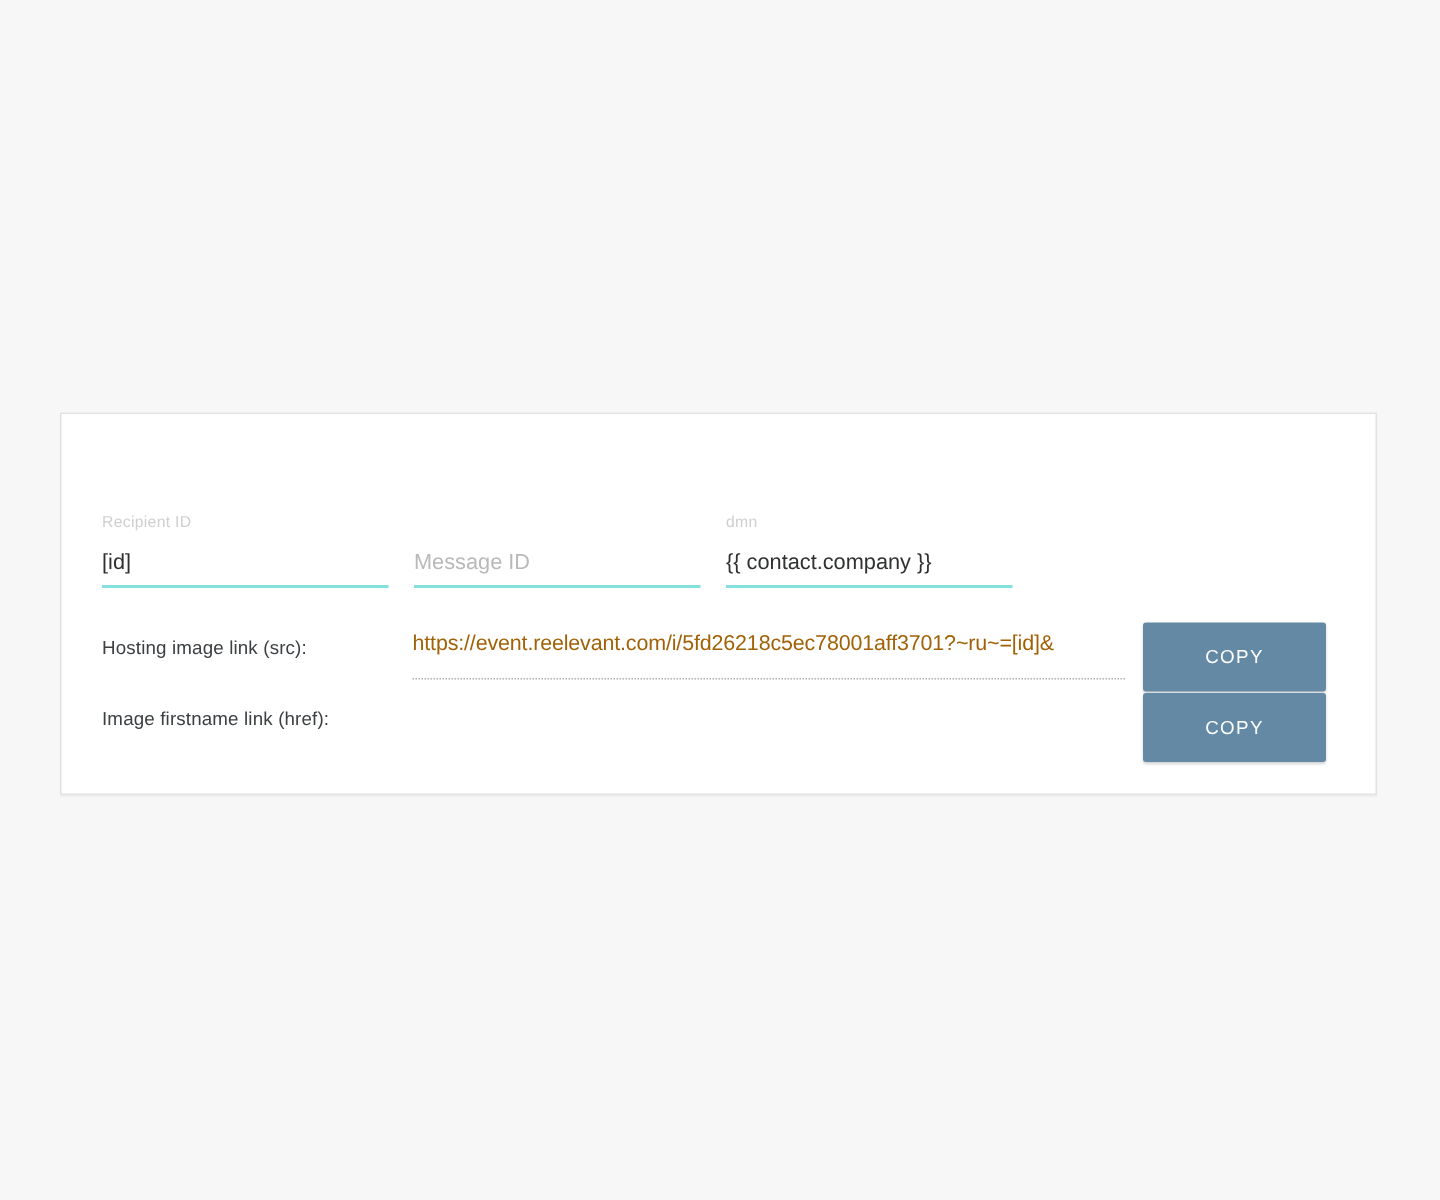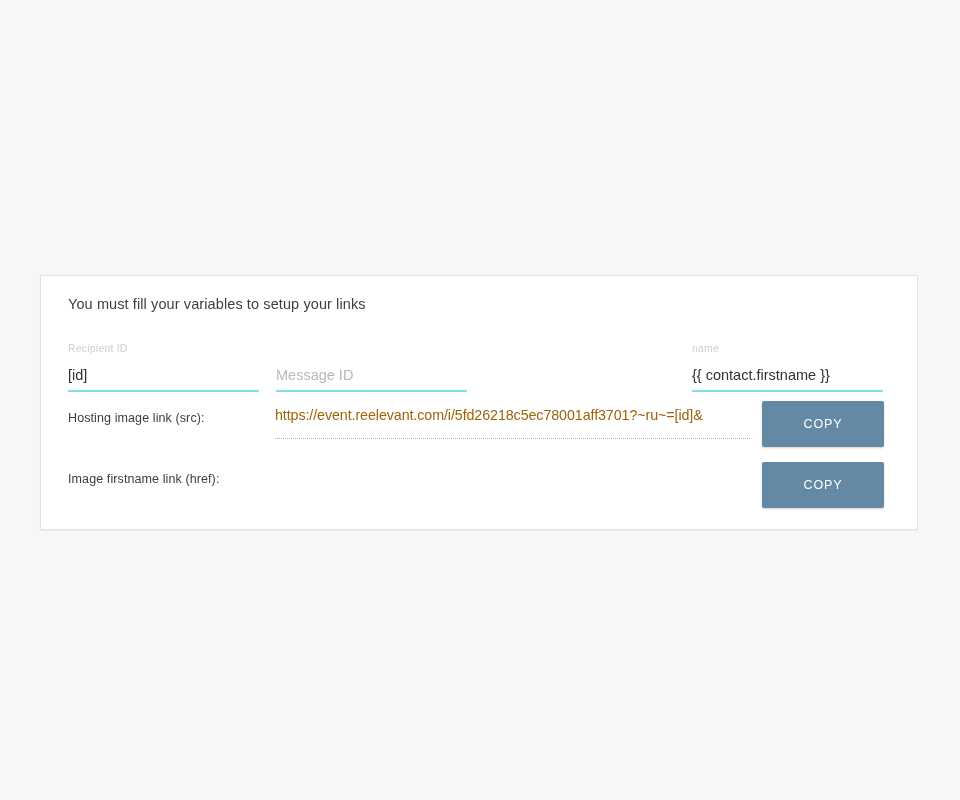--- a/index.html
+++ b/index.html
@@ -97,21 +97,21 @@
     opacity: 1;
   }
 
   
   .link-row {
     position: absolute;
     left: 27px;
     width: 824px;
     height: 34px;
   }
-  .link-row.r0 { top: 129px; text-decoration: underline; }
+  .link-row.r0 { top: 143px; text-decoration: underline; }
   .link-row.r1 { top: 190px; }
 
   .link-label {
     position: absolute;
     left: 0;
     top: 6px;
     font-size: 12.5px;
     color: #3c4043;
     white-space: nowrap;
     letter-spacing: 0.1px;
@@ -156,39 +156,38 @@
     box-shadow: 0 1px 2px rgba(0,0,0,0.18);
   }
 </style>
 </head>
 <body>
 
 <div class="page">
 
   <div class="card">
 
-    <div class="card-title">You must fill your variables to setup your links</div>
 
     <div class="vars-row">
 
       <div class="var-field f0">
         <div class="var-label">Recipient ID</div>
         <input class="var-input" type="text" value="[id]" style="">
       </div>
 
       <div class="var-field f1">
         <div class="var-label"></div>
         <input class="var-input" type="text" placeholder="Message ID" style="">
       </div>
 
-
-      <div class="var-field f3">
-        <div class="var-label">name</div>
-        <input class="var-input" type="text" value="{{ contact.firstname }}" style="">
-      </div>
+      <div class="var-field f2">
+        <div class="var-label">dmn</div>
+        <input class="var-input" type="text" value="{{ contact.company }}" style="">
+      </div>
+
 
     </div>
 
     <div class="link-row r0">
       <div class="link-label">Hosting image link (src):</div>
       <div class="link-value-wrap">
         <div class="link-value">https://event.reelevant.com/i/5fd26218c5ec78001aff3701?~ru~=[id]&amp;</div>
       </div>
       <button class="copy-btn">COPY</button>
     </div>

